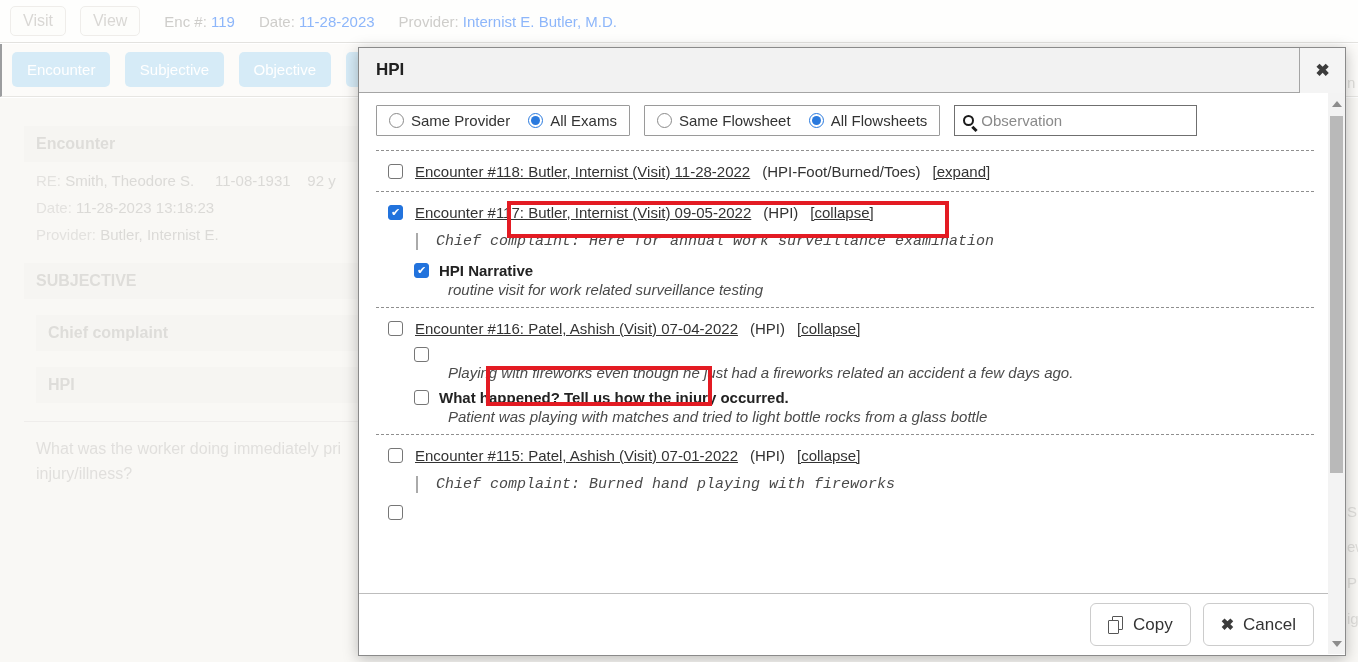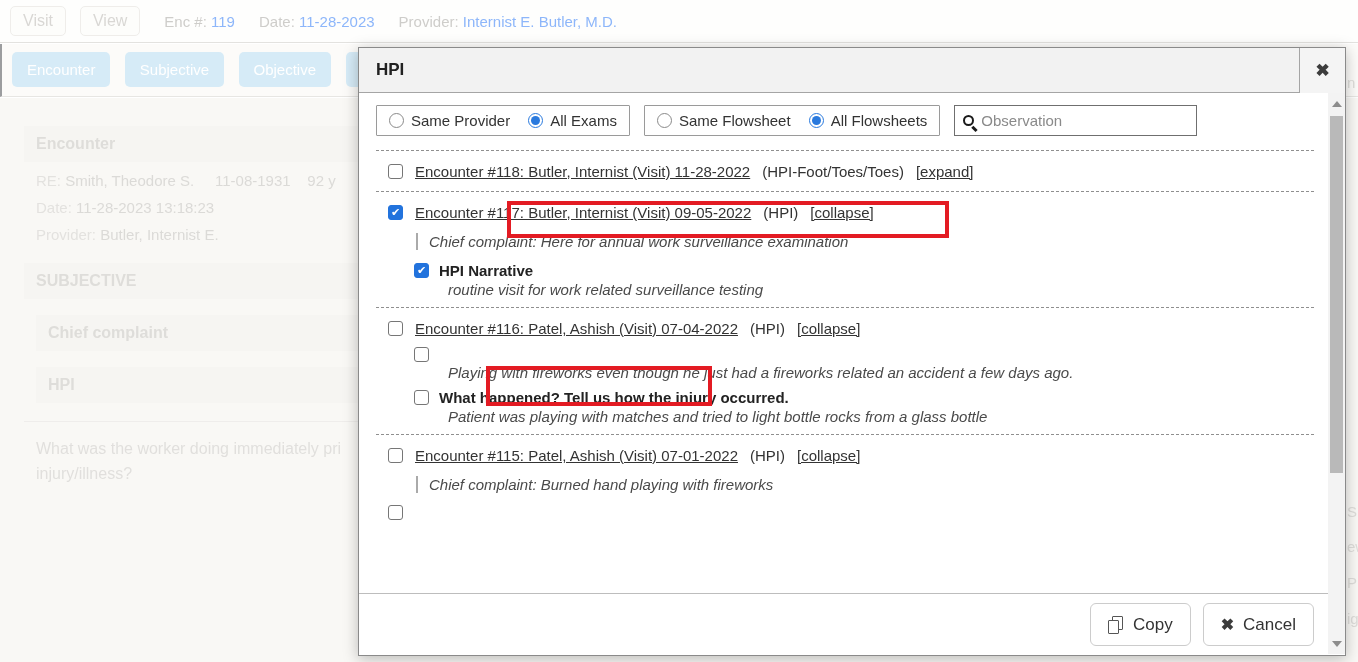--- a/index.html
+++ b/index.html
@@ -51,21 +51,21 @@
   .mag::after { content:""; position:absolute; width:2.5px; height:6px; background:#1a1a1a; left:8px; top:9px; transform:rotate(-45deg); }
   .searchbox input { border:none; outline:none; font-size:15px; color:#333; margin-left:7px; width:190px; font-family:"Liberation Sans",sans-serif; }
   .searchbox input::placeholder { color:#8a8a8a; }
 
   .enc-list { margin-top:14px; }
   .enc-sep { border-top:1px dashed #8f8f8f; height:0; margin:9px 0; }
   .cb { width:15px; height:15px; border:1.5px solid #767676; border-radius:3px; background:#fff; display:inline-flex; align-items:center; justify-content:center; flex:0 0 auto; cursor:pointer; }
   .cb.checked { background:#2273dd; border-color:#2273dd; color:#fff; font-size:11px; line-height:15px; }
   .enc-row { display:flex; align-items:center; gap:12px; font-size:15px; color:#333; margin:8px 0 8px 12px; height:22px; }
   .enc-suffix { color:#333; }
-  .quote { display:flex; align-items:flex-start; gap:11px; margin:10px 0 12px 40px; }
+  .quote { display:flex; align-items:flex-start; gap:18px; margin:10px 0 12px 40px;font-family:Liberation Mono, monospace; }
   .quote-bar { width:2px; align-self:stretch; background:#aaa; }
   .quote-text { font-style:italic; color:#4a4a4a; font-size:15px; }
   .enc-item { display:flex; align-items:center; gap:10px; margin:8px 0 2px 38px; font-size:15px; }
   .enc-item-label { font-weight:bold; color:#222; }
   .enc-item-value { font-style:italic; color:#4a4a4a; font-size:15px; margin:1px 0 8px 72px; }
   .partial-cb { margin:10px 0 0 12px; }
 
   .modal-footer { position:absolute; left:0; right:17px; bottom:0; height:62px; background:#fff; border-top:1px solid #bdbdbd; display:flex; align-items:center; justify-content:flex-end; gap:12px; padding-right:14px; }
   .btn { display:flex; align-items:center; gap:9px; border:1px solid #cccccc; border-radius:6px; background:#fff; height:43px; padding:0 17px; font-size:17px; color:#333; cursor:pointer; font-family:"Liberation Sans",sans-serif; }
   .icon-copy { width:16px; height:17px; position:relative; flex:0 0 auto; }
@@ -187,21 +187,21 @@
           <span class="mag"></span>
           <input type="text" placeholder="Observation" style="">
         </div>
       </div>
 
       <div class="enc-list">
           <div class="enc-sep"></div>
           <div class="enc-row">
             <span class="cb"></span>
             <a class="enc-link">Encounter #118: Butler, Internist (Visit) 11-28-2022</a>
-            <span class="enc-suffix">(HPI-Foot/Toes/Toes)</span>
+            <span class="enc-suffix">(HPI-Foot/Burned/Toes)</span>
             <a class="enc-action">[expand]</a>
           </div>
           <div class="enc-sep"></div>
           <div class="enc-row">
             <span class="cb checked">✔</span>
             <a class="enc-link">Encounter #117: Butler, Internist (Visit) 09-05-2022</a>
             <span class="enc-suffix">(HPI)</span>
             <a class="enc-action">[collapse]</a>
           </div>
           <div class="quote">

